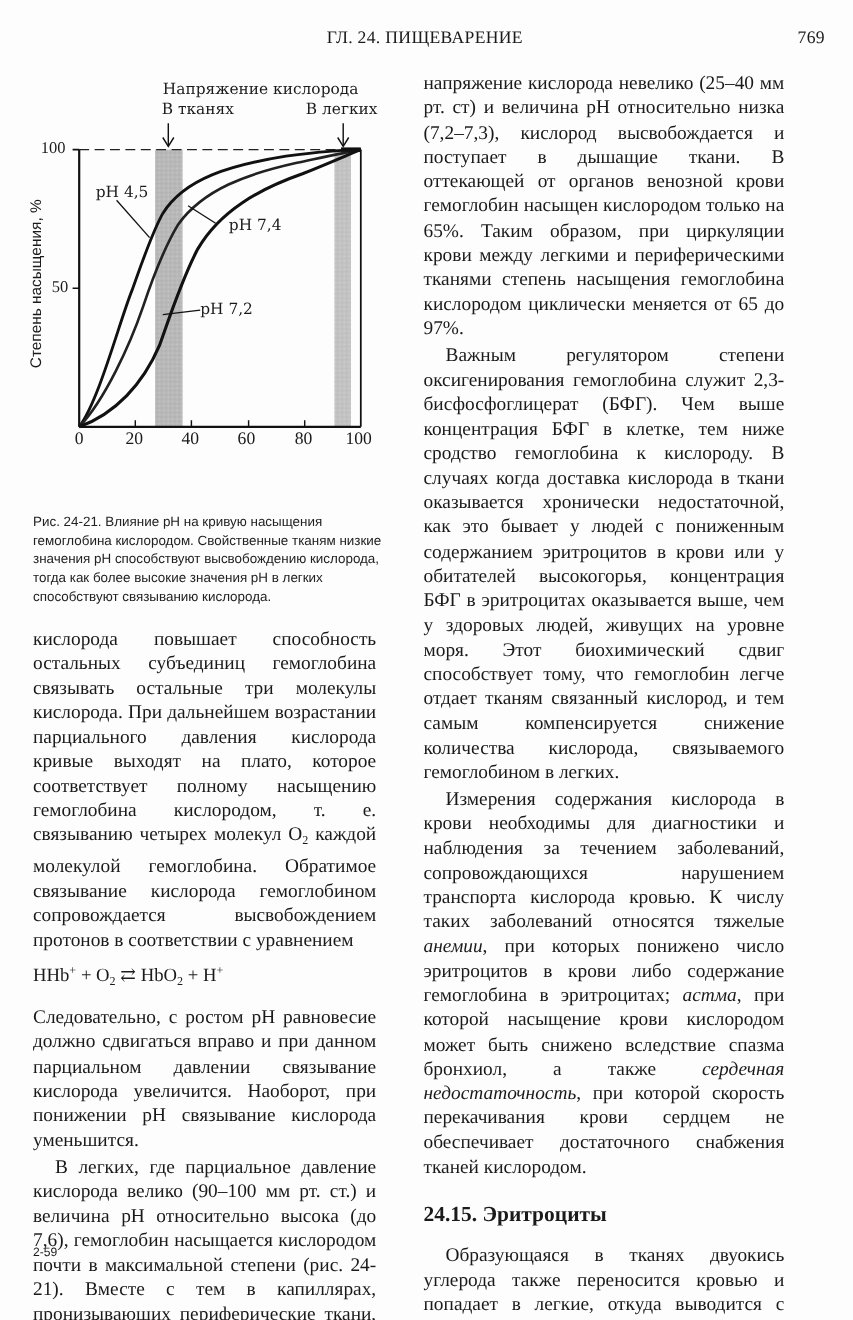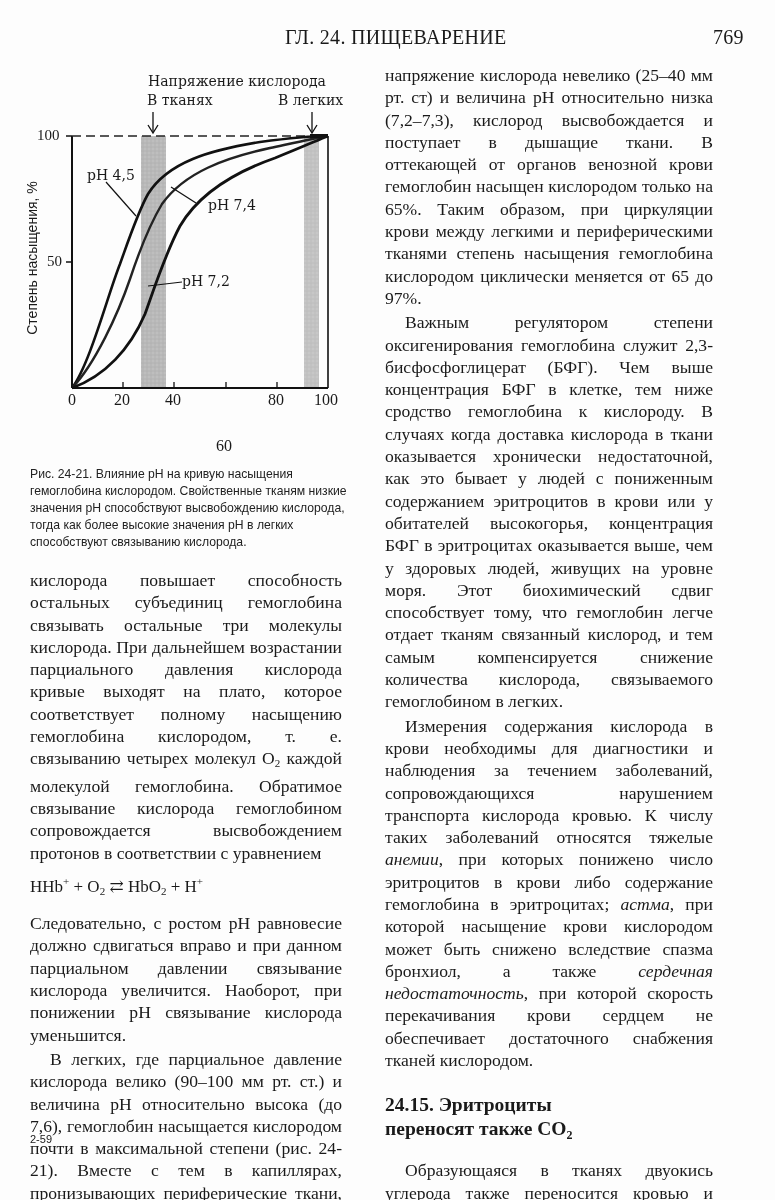--- a/index.html
+++ b/index.html
@@ -1,22 +1,22 @@
 <!DOCTYPE html>
 <html><head>
 <meta charset="utf-8">
 <style>
   html, body { margin:0; padding:0; }
   body {
     width:775px; height:1200px; background:#fdfdfd; color:#1a1a1a;
     font-family:"Liberation Serif","DejaVu Serif",serif; position:relative; overflow:hidden;
   }
   .running-head {
-    position:absolute; top:26px; left:0; width:689px; height:20px;
-    font-size:20px; letter-spacing:0.3px;
+    position:absolute; top:26px; left:12px; width:689px; height:20px;
+    font-size:16px; letter-spacing:0.3px;
   }
   .running-head .title { position:absolute; left:285px; top:0; }
   .running-head .page-num { position:absolute; left:713px; top:0; }
 
   .figure { position:absolute; left:20px; top:64px; width:350px; height:370px; }
   .figure svg { position:absolute; left:0; top:0; }
   .fig-text { font-family:"DejaVu Serif",serif; }
 
   .caption {
     position:absolute; left:30px; top:442px; width:330px;
@@ -106,21 +106,21 @@
   <div class="fig-text" style="position:absolute;left:162px;top:209px;font-size:14px;">pH 7,2</div>
 
   <div style="position:absolute;left:17px;top:63px;font-size:15px;font-family:'Liberation Serif',serif;">100</div>
   <div style="position:absolute;left:27px;top:189px;font-size:15px;font-family:'Liberation Serif',serif;">50</div>
 
   <div style="position:absolute;left:-78px;top:186px;width:180px;text-align:center;transform:rotate(-90deg);font-size:14px;font-family:'Liberation Sans',sans-serif;">Степень насыщения, %</div>
 
   <div style="position:absolute;left:48px;top:327px;font-size:16px;font-family:'Liberation Serif',serif;">0</div>
   <div style="position:absolute;left:94px;top:327px;font-size:16px;font-family:'Liberation Serif',serif;">20</div>
   <div style="position:absolute;left:145px;top:327px;font-size:16px;font-family:'Liberation Serif',serif;">40</div>
-  <div style="position:absolute;left:196px;top:327px;font-size:16px;font-family:'Liberation Serif',serif;margin-top:46px;">60</div>
+  <div style="position:absolute;left:196px;top:327px;font-size:16px;font-family:'Liberation Serif',serif;">60</div>
   <div style="position:absolute;left:248px;top:327px;font-size:16px;font-family:'Liberation Serif',serif;">80</div>
   <div style="position:absolute;left:294px;top:327px;font-size:16px;font-family:'Liberation Serif',serif;">100</div>
 
 </div>
 
 <div class="caption">Рис. 24-21. Влияние pH на кривую насыщения гемоглобина кислородом. Свойственные тканям низкие значения pH способствуют высвобождению кислорода, тогда как более высокие значения pH в легких способствуют связыванию кислорода.</div>
 
 <div class="col col-left">
   <p><span>кислорода повышает способность остальных субъединиц гемоглобина связывать остальные три молекулы кислорода. При дальнейшем возрастании парциального давления кислорода кривые выходят на плато, которое соответствует полному насыщению гемоглобина кислородом, т. е. связыванию четырех молекул </span><span>O</span><sub>2</sub><span> каждой молекулой гемоглобина. Обратимое связывание кислорода гемоглобином сопровождается высвобождением протонов в соответствии с уравнением</span></p>
   <div class="equation"><span>HHb</span><sup>+</sup><span> + O</span><sub>2</sub><span> ⇄ HbO</span><sub>2</sub><span> + H</span><sup>+</sup></div>
@@ -130,18 +130,17 @@
 </div>
 
 <div class="col col-right">
   <p>напряжение кислорода невелико (25–40 мм рт. ст) и величина pH относительно низка (7,2–7,3), кислород высвобождается и поступает в дышащие ткани. В оттекающей от органов венозной крови гемоглобин насыщен кислородом только на 65%. Таким образом, при циркуляции крови между легкими и периферическими тканями степень насыщения гемоглобина кислородом циклически меняется от 65 до 97%.</p>
   <div class="para-gap"></div>
   <p class="indent">Важным регулятором степени оксигенирования гемоглобина служит 2,3-бисфосфоглицерат (БФГ). Чем выше концентрация БФГ в клетке, тем ниже сродство гемоглобина к кислороду. В случаях когда доставка кислорода в ткани оказывается хронически недостаточной, как это бывает у людей с пониженным содержанием эритроцитов в крови или у обитателей высокогорья, концентрация БФГ в эритроцитах оказывается выше, чем у здоровых людей, живущих на уровне моря. Этот биохимический сдвиг способствует тому, что гемоглобин легче отдает тканям связанный кислород, и тем самым компенсируется снижение количества кислорода, связываемого гемоглобином в легких.</p>
   <div class="para-gap"></div>
   <p class="indent"><span>Измерения содержания кислорода в крови необходимы для диагностики и наблюдения за течением заболеваний, сопровождающихся нарушением транспорта кислорода кровью. К числу таких заболеваний относятся тяжелые </span><em>анемии</em><span>, при которых понижено число эритроцитов в крови либо содержание гемоглобина в эритроцитах; </span><em>астма</em><span>, при которой насыщение крови кислородом может быть снижено вследствие спазма бронхиол, а также </span><em>сердечная недостаточность</em><span>, при которой скорость перекачивания крови сердцем не обеспечивает достаточного снабжения тканей кислородом.</span></p>
   <div class="section-head">
     <div>24.15. Эритроциты</div>
-    <div><span>переносят также CO</span><sub>2</sub></div>
   </div>
   <p class="indent">Образующаяся в тканях двуокись углерода также переносится кровью и попадает в легкие, откуда выводится с выдыхаемым воздухом. Содержание двуокиси</p>
 </div>
 
 <div class="footer-sig">2-59</div>
 
 </body></html>

